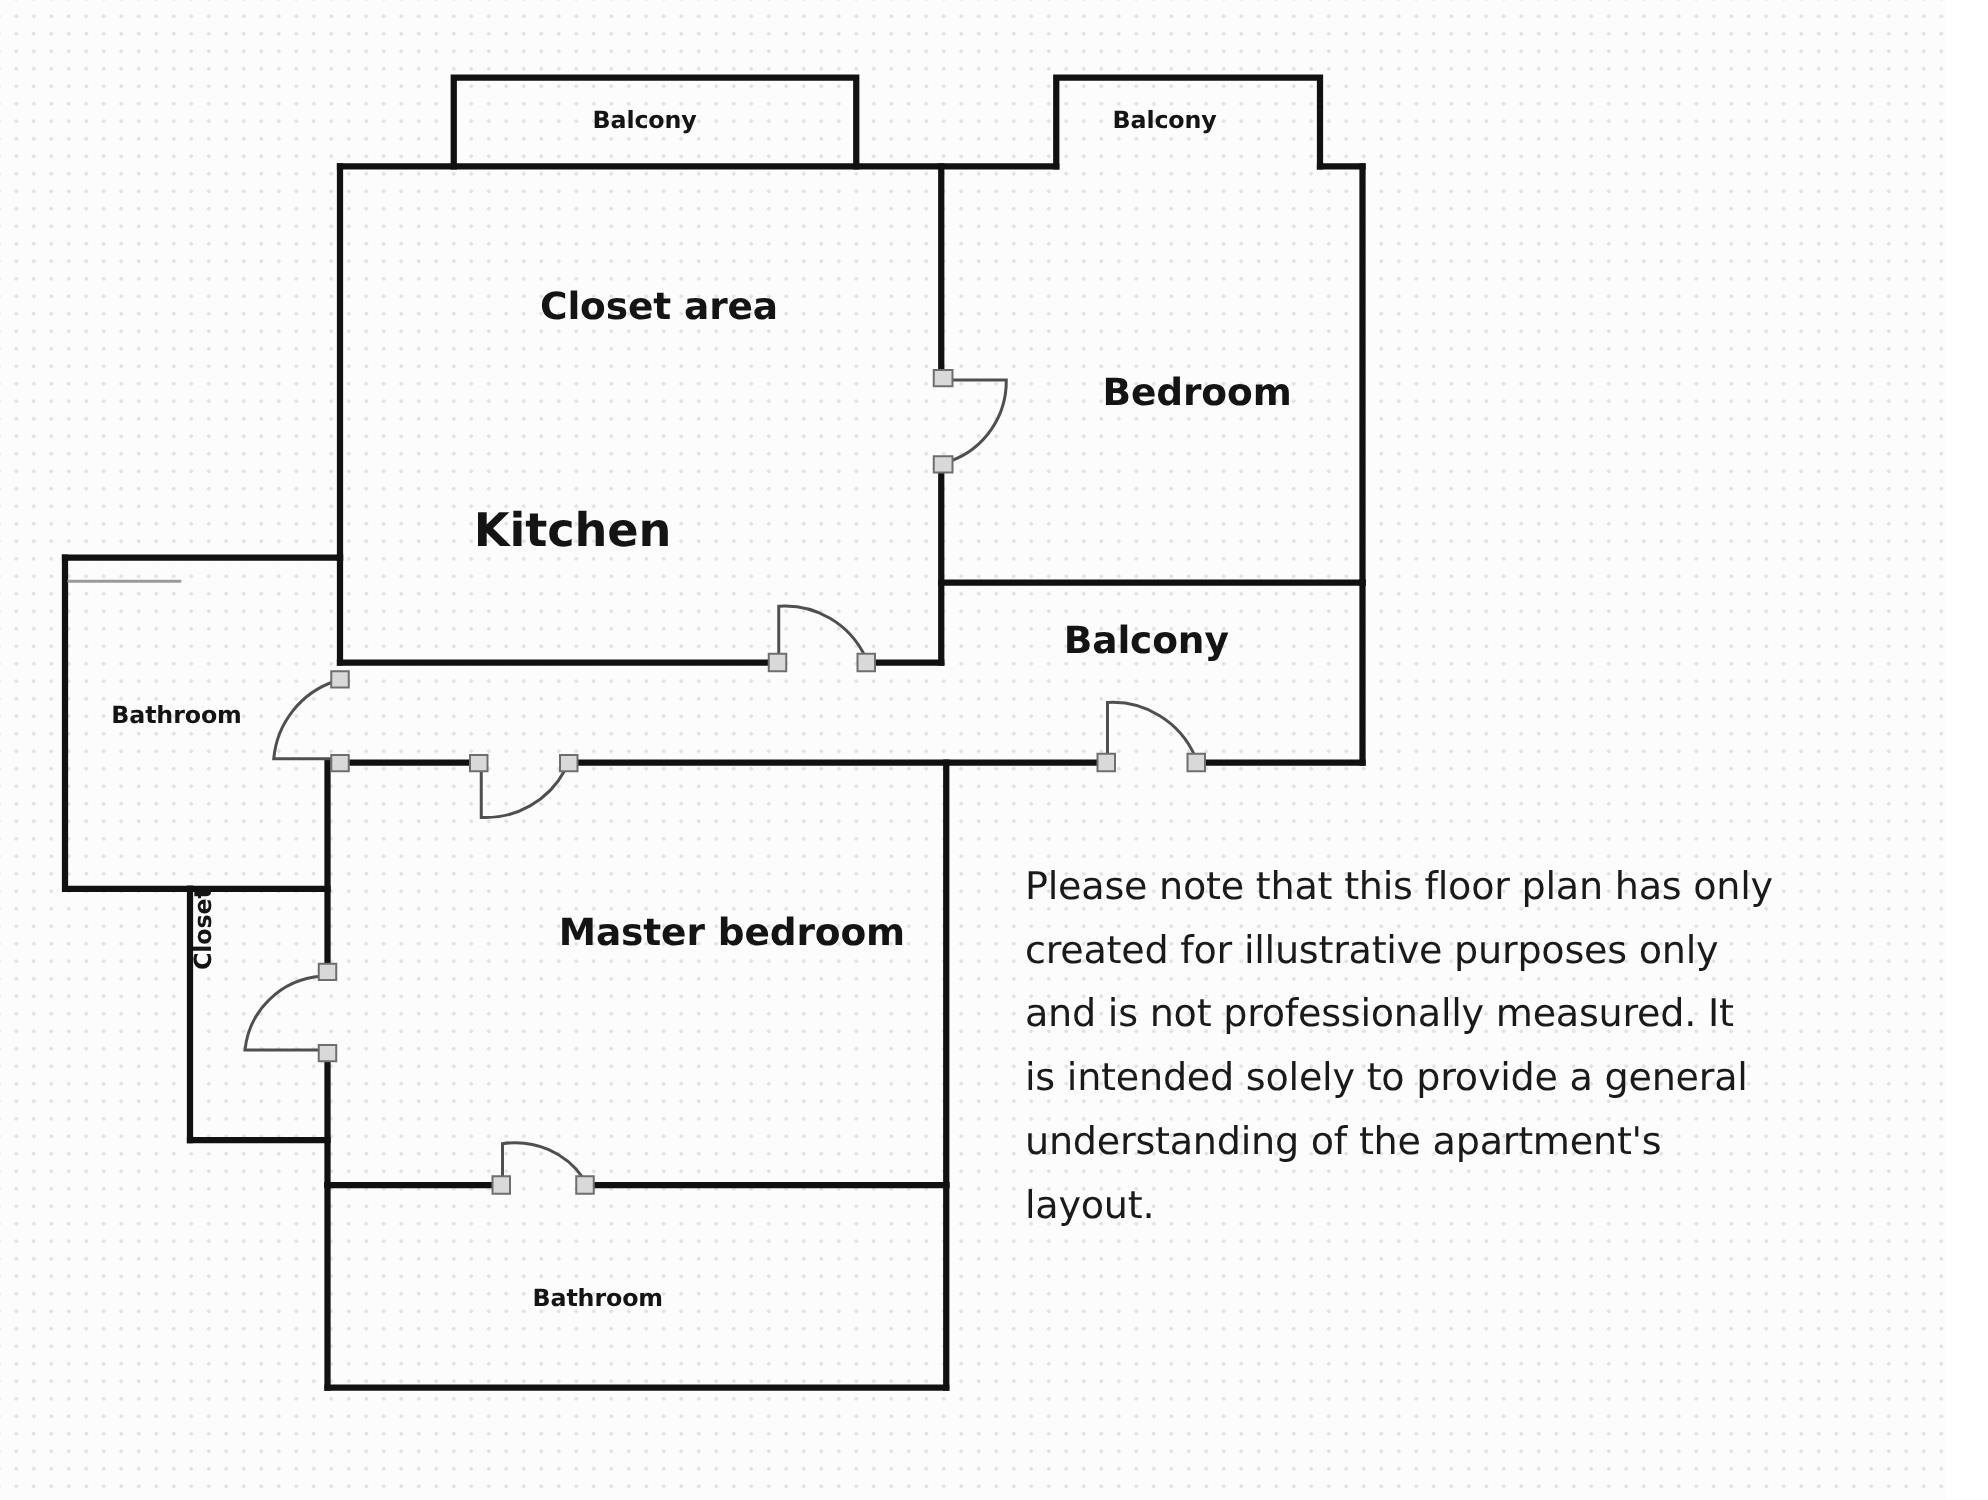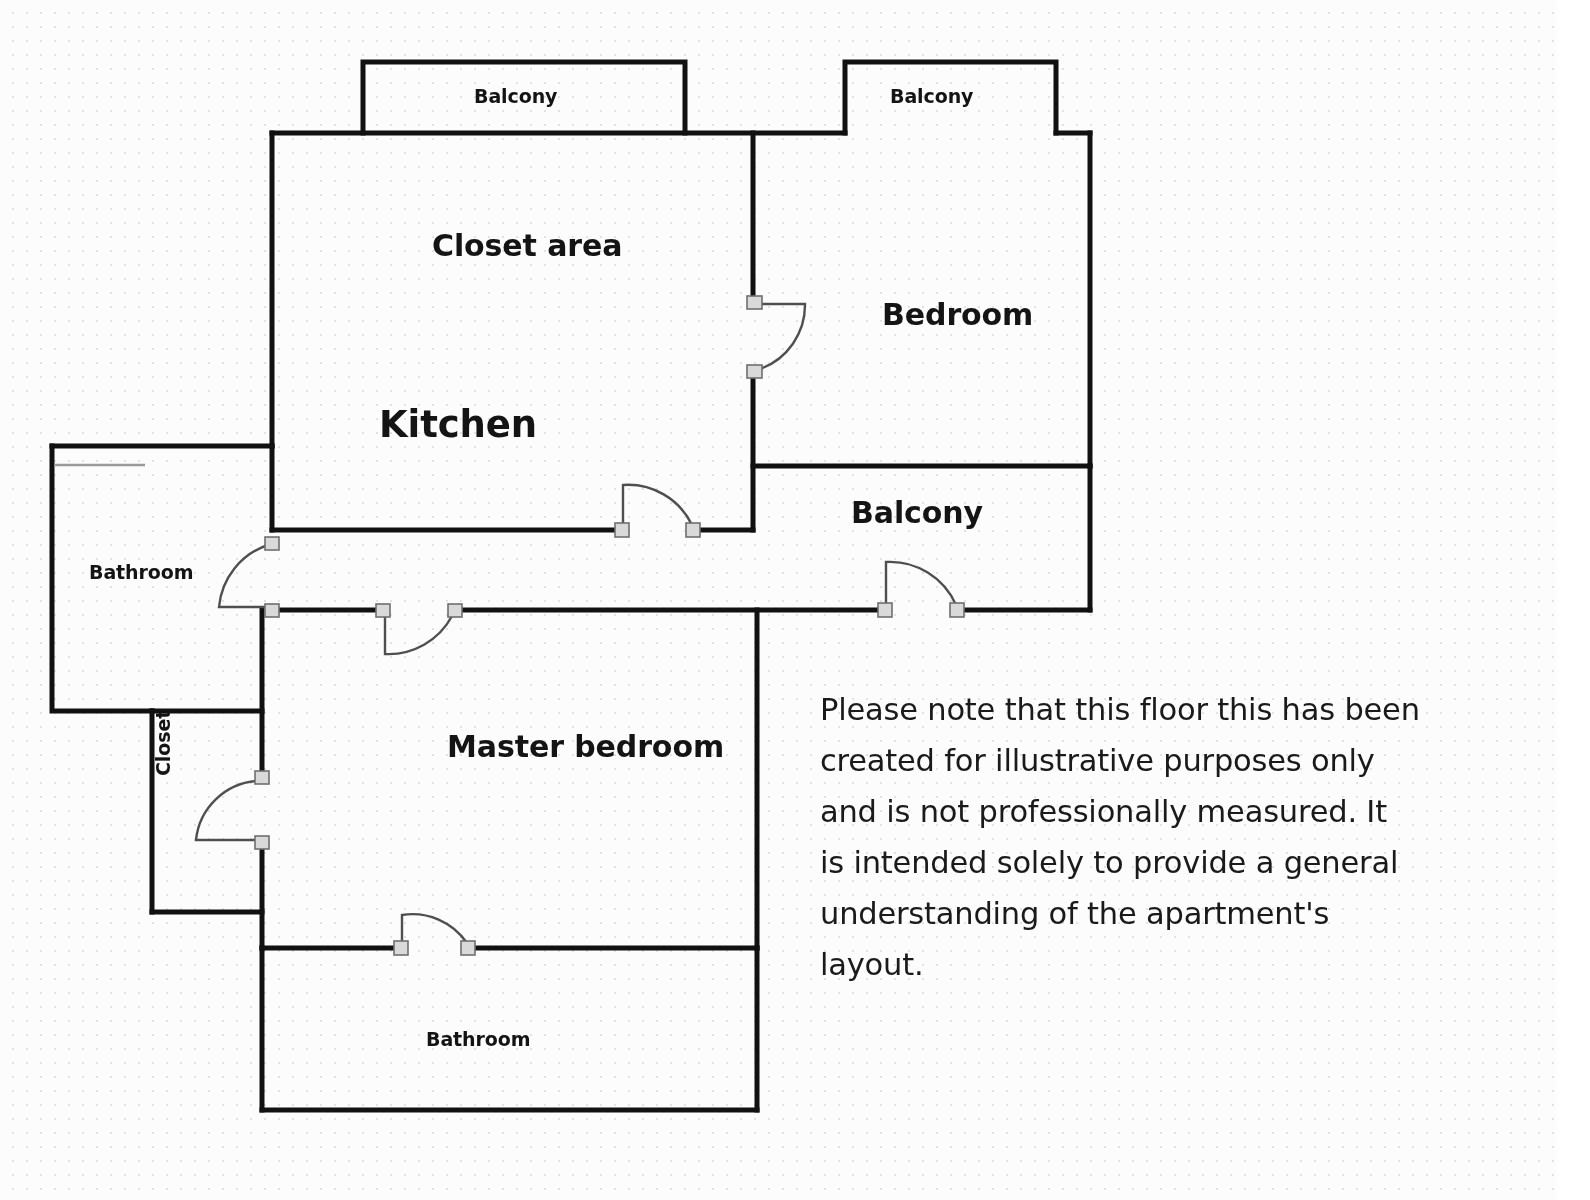--- a/index.html
+++ b/index.html
@@ -178,15 +178,15 @@
   <div class="room-label lbl-balcony2">Balcony</div>
   <div class="room-label lbl-living">Closet area</div>
   <div class="room-label lbl-kitchen">Kitchen</div>
   <div class="room-label lbl-bedroom">Bedroom</div>
   <div class="room-label lbl-entrance">Balcony</div>
   <div class="room-label lbl-bath-left">Bathroom</div>
   <div class="room-label lbl-closet">Closet</div>
   <div class="room-label lbl-master">Master bedroom</div>
   <div class="room-label lbl-bath-bot">Bathroom</div>
 
-  <div id="disclaimer">Please note that this floor this has been created for illustrative purposes only and is not professionally measured. It is intended solely to provide a general understanding of the apartment's layout.</div>
+  <div id="disclaimer">Please note that this floor plan has only created for illustrative purposes only and is not professionally measured. It is intended solely to provide a general understanding of the apartment's layout.</div>
 
 </div>
 
 </body></html>

